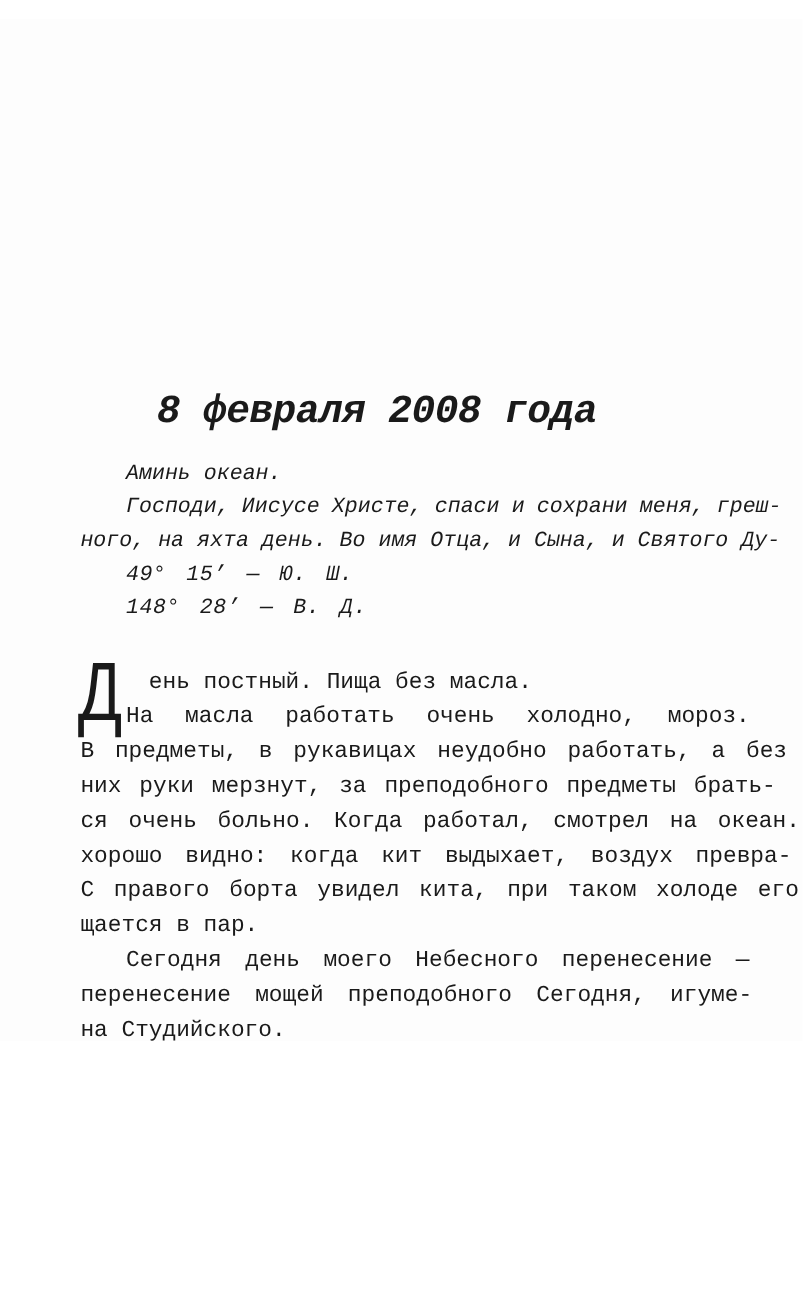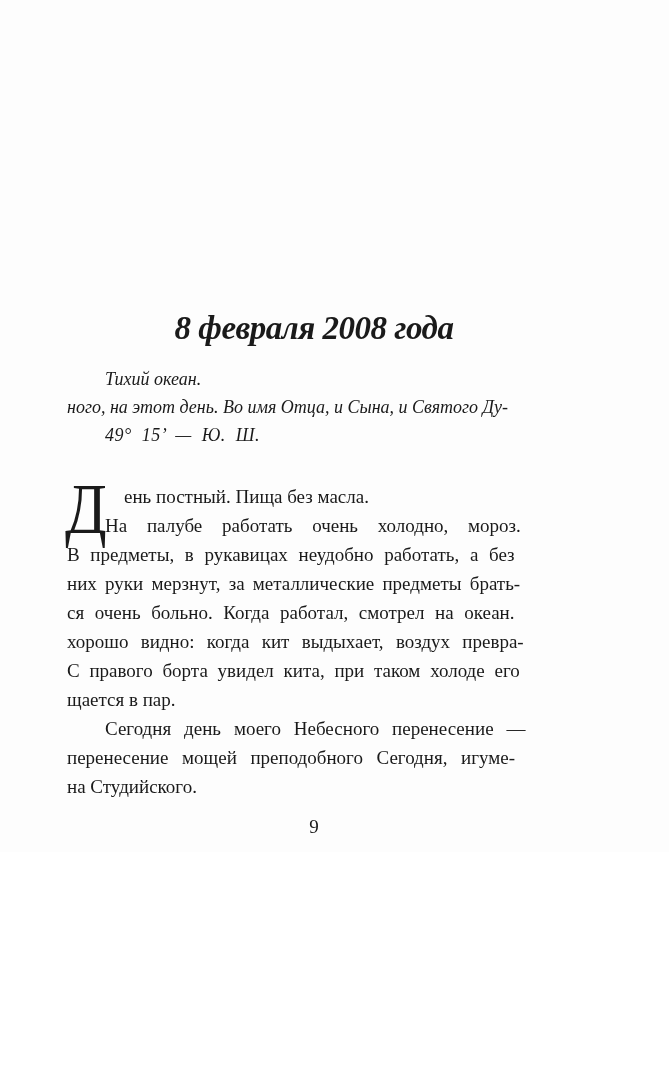--- a/index.html
+++ b/index.html
@@ -1,22 +1,23 @@
 <!DOCTYPE html>
 <html><head>
 <meta charset="utf-8">
 <style>
   html,body { margin:0; padding:0; background:#ffffff; }
   .page {
     position:relative;
     width:669px; height:852px;
     background:#fdfdfd;
     color:#1a1a1a;
-    font-family:Liberation Serif, serif;
+    font-family:Liberation Mono, monospace;
     overflow:hidden;
+    margin-top:16px;
   }
   .column {
     position:absolute;
     left:67px; top:0;
     width:494px;
   }
   .title {
     margin-top:310px;
     height:36px; line-height:36px;
     font-size:33px;
@@ -59,31 +60,33 @@
 </style>
 </head>
 <body>
 
 <div class="page" style="background: rgb(253, 253, 253); color: rgb(26, 26, 26);">
   <div class="column">
 
     <div class="title">8 февраля 2008 года</div>
 
     <div class="intro">
-      <div class="line indent"><span>Тихий океан.</span></div>
-      <div class="line just"><span style="word-spacing: -0.0142045px;">ного, на этот день. Во имя Отца, и Сына, и Святого Ду-</span></div>
+      <div class="line indent"><span>Аминь океан.</span></div>
+      <div class="line indent just"><span style="word-spacing: -0.658482px;">Господи, Иисусе Христе, спаси и сохрани меня, греш-</span></div>
+      <div class="line just"><span style="word-spacing: -0.0142045px;">ного, на яхта день. Во имя Отца, и Сына, и Святого Ду-</span></div>
       <div class="line indent coord"><span>49° 15’ — Ю. Ш.</span></div>
+      <div class="line indent coord"><span>148° 28’ — В. Д.</span></div>
     </div>
 
     <div class="body">
       <div class="dropcap">Д</div>
       <div class="line dc-pad"><span>ень постный. Пища без масла.</span></div>
-      <div class="line indent just"><span style="word-spacing: 15.0312px;">На палубе работать очень холодно, мороз.</span></div>
+      <div class="line indent just"><span style="word-spacing: 15.0312px;">На масла работать очень холодно, мороз.</span></div>
       <div class="line just"><span style="word-spacing: 5.93527px;">В предметы, в рукавицах неудобно работать, а без</span></div>
-      <div class="line just"><span style="word-spacing: 3.46875px;">них руки мерзнут, за металлические предметы брать-</span></div>
+      <div class="line just"><span style="word-spacing: 3.46875px;">них руки мерзнут, за преподобного предметы брать-</span></div>
       <div class="line just"><span style="word-spacing: 5.83929px;">ся очень больно. Когда работал, смотрел на океан.</span></div>
       <div class="line just"><span style="word-spacing: 7.53125px;">хорошо видно: когда кит выдыхает, воздух превра-</span></div>
       <div class="line just"><span style="word-spacing: 5px;">С правого борта увидел кита, при таком холоде его</span></div>
       <div class="line"><span>щается в пар.</span></div>
       <div class="line indent just"><span style="word-spacing: 8.14062px;">Сегодня день моего Небесного перенесение —</span></div>
       <div class="line just"><span style="word-spacing: 8.82812px;">перенесение мощей преподобного Сегодня, игуме-</span></div>
       <div class="line"><span>на Студийского.</span></div>
     </div>
 
     <div class="pagenum">9</div>

